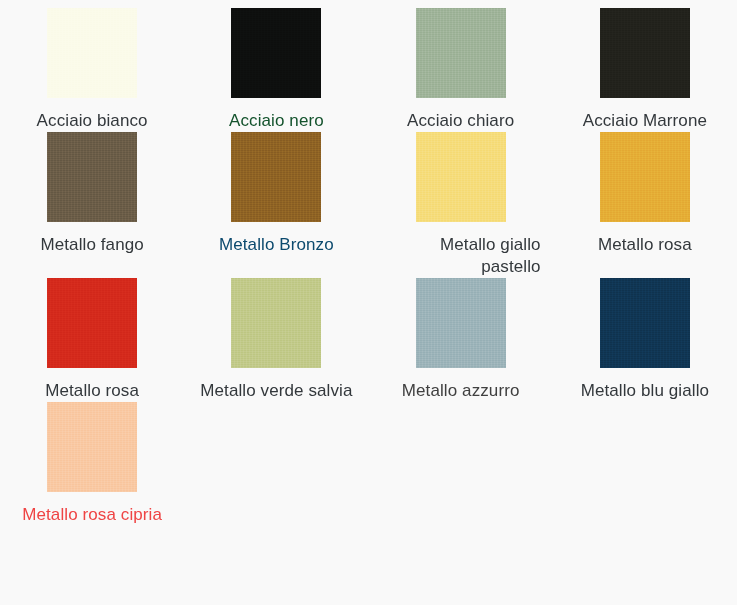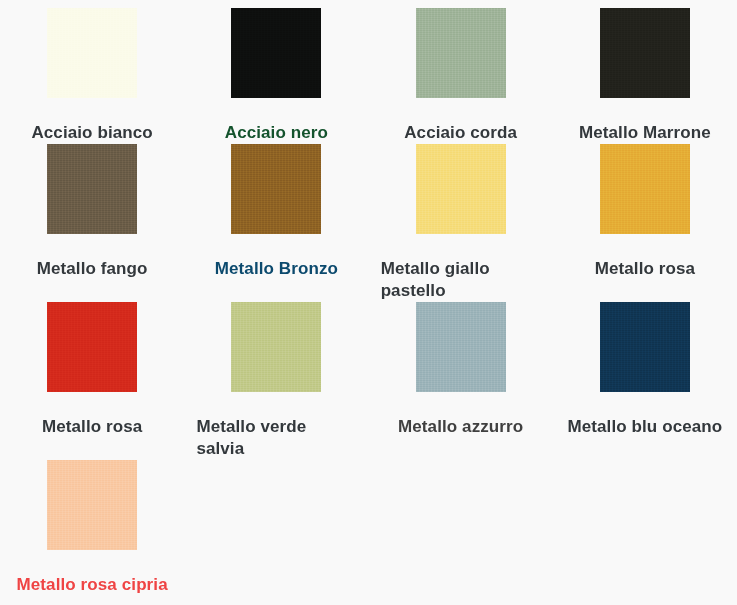--- a/index.html
+++ b/index.html
@@ -46,49 +46,48 @@
     inset: 0;
     background-image:
       repeating-linear-gradient(0deg, rgba(255,255,255,0.055) 0px, rgba(255,255,255,0.055) 1px, rgba(0,0,0,0.045) 1px, rgba(0,0,0,0.045) 2px),
       repeating-linear-gradient(90deg, rgba(255,255,255,0.05) 0px, rgba(255,255,255,0.05) 1px, rgba(0,0,0,0.04) 1px, rgba(0,0,0,0.04) 3px);
     mix-blend-mode: overlay;
     opacity: 0.85;
     pointer-events: none;
   }
 
   .swatch-label {
-    margin-top: 24px;
+    margin-top: 12px;
     font-size: 17px;
     line-height: 22px;
     color: #33383c;
-    text-align: left;
+    text-align: right;
     letter-spacing: 0.1px;
     max-width: 160px;
-    font-weight: bold;
   }
 </style>
 </head>
 <body style="background: rgb(249, 249, 249);">
 
 <div id="swatch-grid">
     <div class="swatch-cell row-0">
       <div class="swatch-chip" title="Acciaio bianco" style="width: 90px; height: 90px; background: rgb(251, 251, 234);"></div>
       <div class="swatch-label" style="color: rgb(51, 56, 60);">Acciaio bianco</div>
     </div>
     <div class="swatch-cell row-0">
       <div class="swatch-chip" title="Acciaio nero" style="width: 90px; height: 90px; background: rgb(13, 15, 14);"></div>
       <div class="swatch-label" style="color: #14532d;">Acciaio nero</div>
     </div>
     <div class="swatch-cell row-0">
       <div class="swatch-chip" title="Acciaio corda" style="width: 90px; height: 90px; background: rgb(160, 180, 154);"></div>
-      <div class="swatch-label" style="color: rgb(51, 56, 60);">Acciaio corda</div>
+      <div class="swatch-label" style="color: rgb(51, 56, 60);">Acciaio chiaro</div>
     </div>
     <div class="swatch-cell row-0">
       <div class="swatch-chip" title="Metallo Marrone" style="width: 90px; height: 90px; background: rgb(34, 34, 28);"></div>
-      <div class="swatch-label" style="color: rgb(51, 56, 60);">Metallo Marrone</div>
+      <div class="swatch-label" style="color: rgb(51, 56, 60);">Acciaio Marrone</div>
     </div>
     <div class="swatch-cell row-1">
       <div class="swatch-chip" title="Metallo fango" style="width: 90px; height: 90px; background: rgb(107, 93, 72);"></div>
       <div class="swatch-label" style="color: rgb(51, 56, 60);">Metallo fango</div>
     </div>
     <div class="swatch-cell row-1">
       <div class="swatch-chip" title="Metallo Bronzo" style="width: 90px; height: 90px; background: rgb(143, 99, 36);"></div>
       <div class="swatch-label" style="color: #0c4a6e;">Metallo Bronzo</div>
     </div>
     <div class="swatch-cell row-1">
@@ -106,19 +105,19 @@
     <div class="swatch-cell row-2">
       <div class="swatch-chip" title="Metallo verde salvia" style="width: 90px; height: 90px; background: rgb(194, 202, 138);"></div>
       <div class="swatch-label" style="color: rgb(51, 56, 60);">Metallo verde salvia</div>
     </div>
     <div class="swatch-cell row-2">
       <div class="swatch-chip" title="Metallo azzurro" style="width: 90px; height: 90px; background: rgb(157, 180, 186);"></div>
       <div class="swatch-label" style="color: #404040;">Metallo azzurro</div>
     </div>
     <div class="swatch-cell row-3">
       <div class="swatch-chip" title="Metallo blu oceano" style="width: 90px; height: 90px; background: rgb(16, 54, 84);"></div>
-      <div class="swatch-label" style="color: rgb(51, 56, 60);">Metallo blu oceano</div>
+      <div class="swatch-label" style="color: rgb(51, 56, 60);">Metallo blu giallo</div>
     </div>
     <div class="swatch-cell row-3">
       <div class="swatch-chip" title="Metallo rosa cipria" style="width: 90px; height: 90px; background: rgb(249, 201, 164);"></div>
       <div class="swatch-label" style="color: #ef4444;">Metallo rosa cipria</div>
     </div>
   </div>
 
 </body></html>

